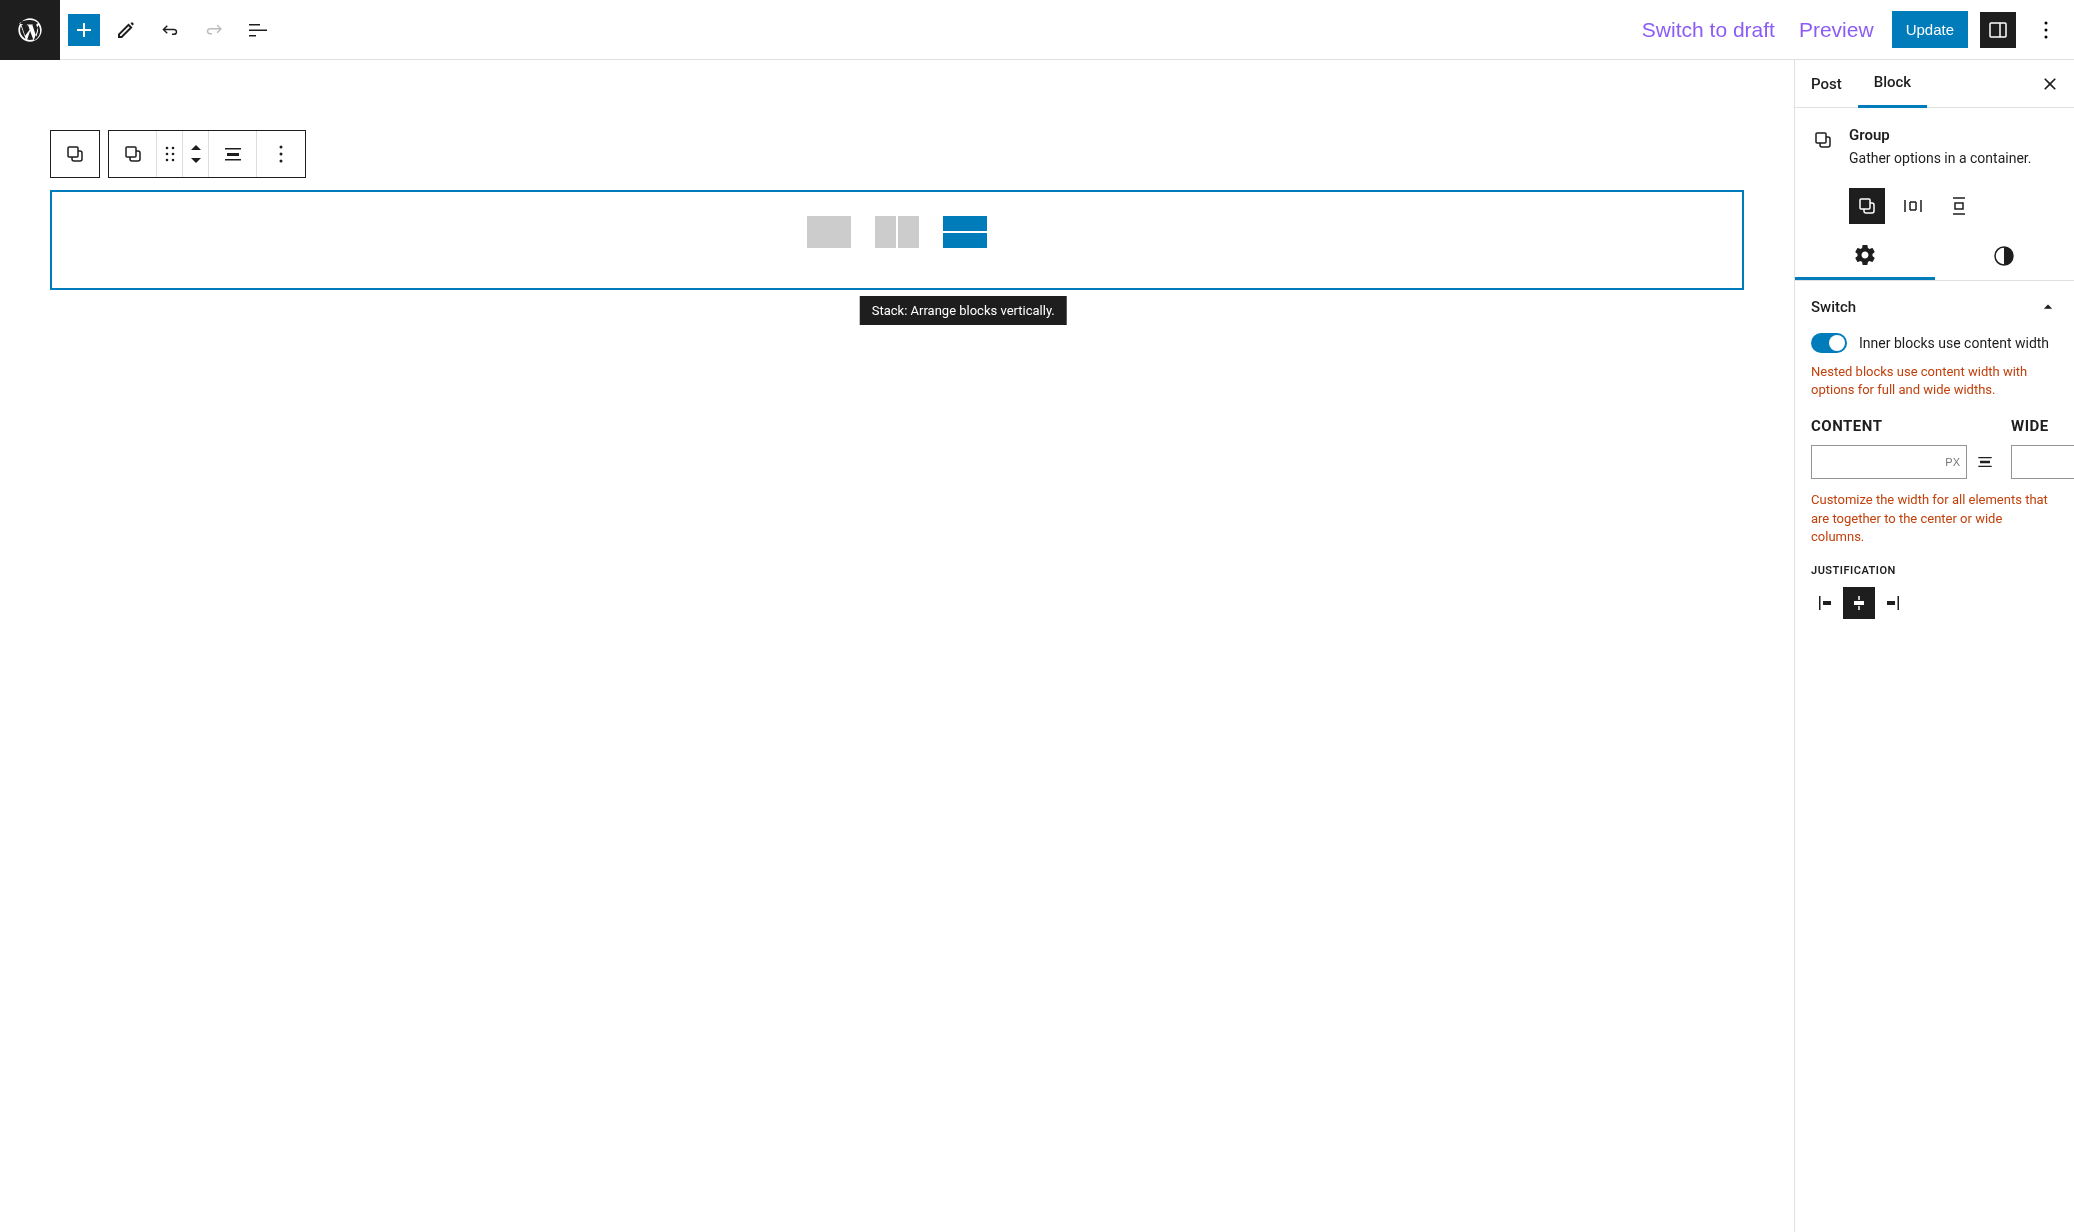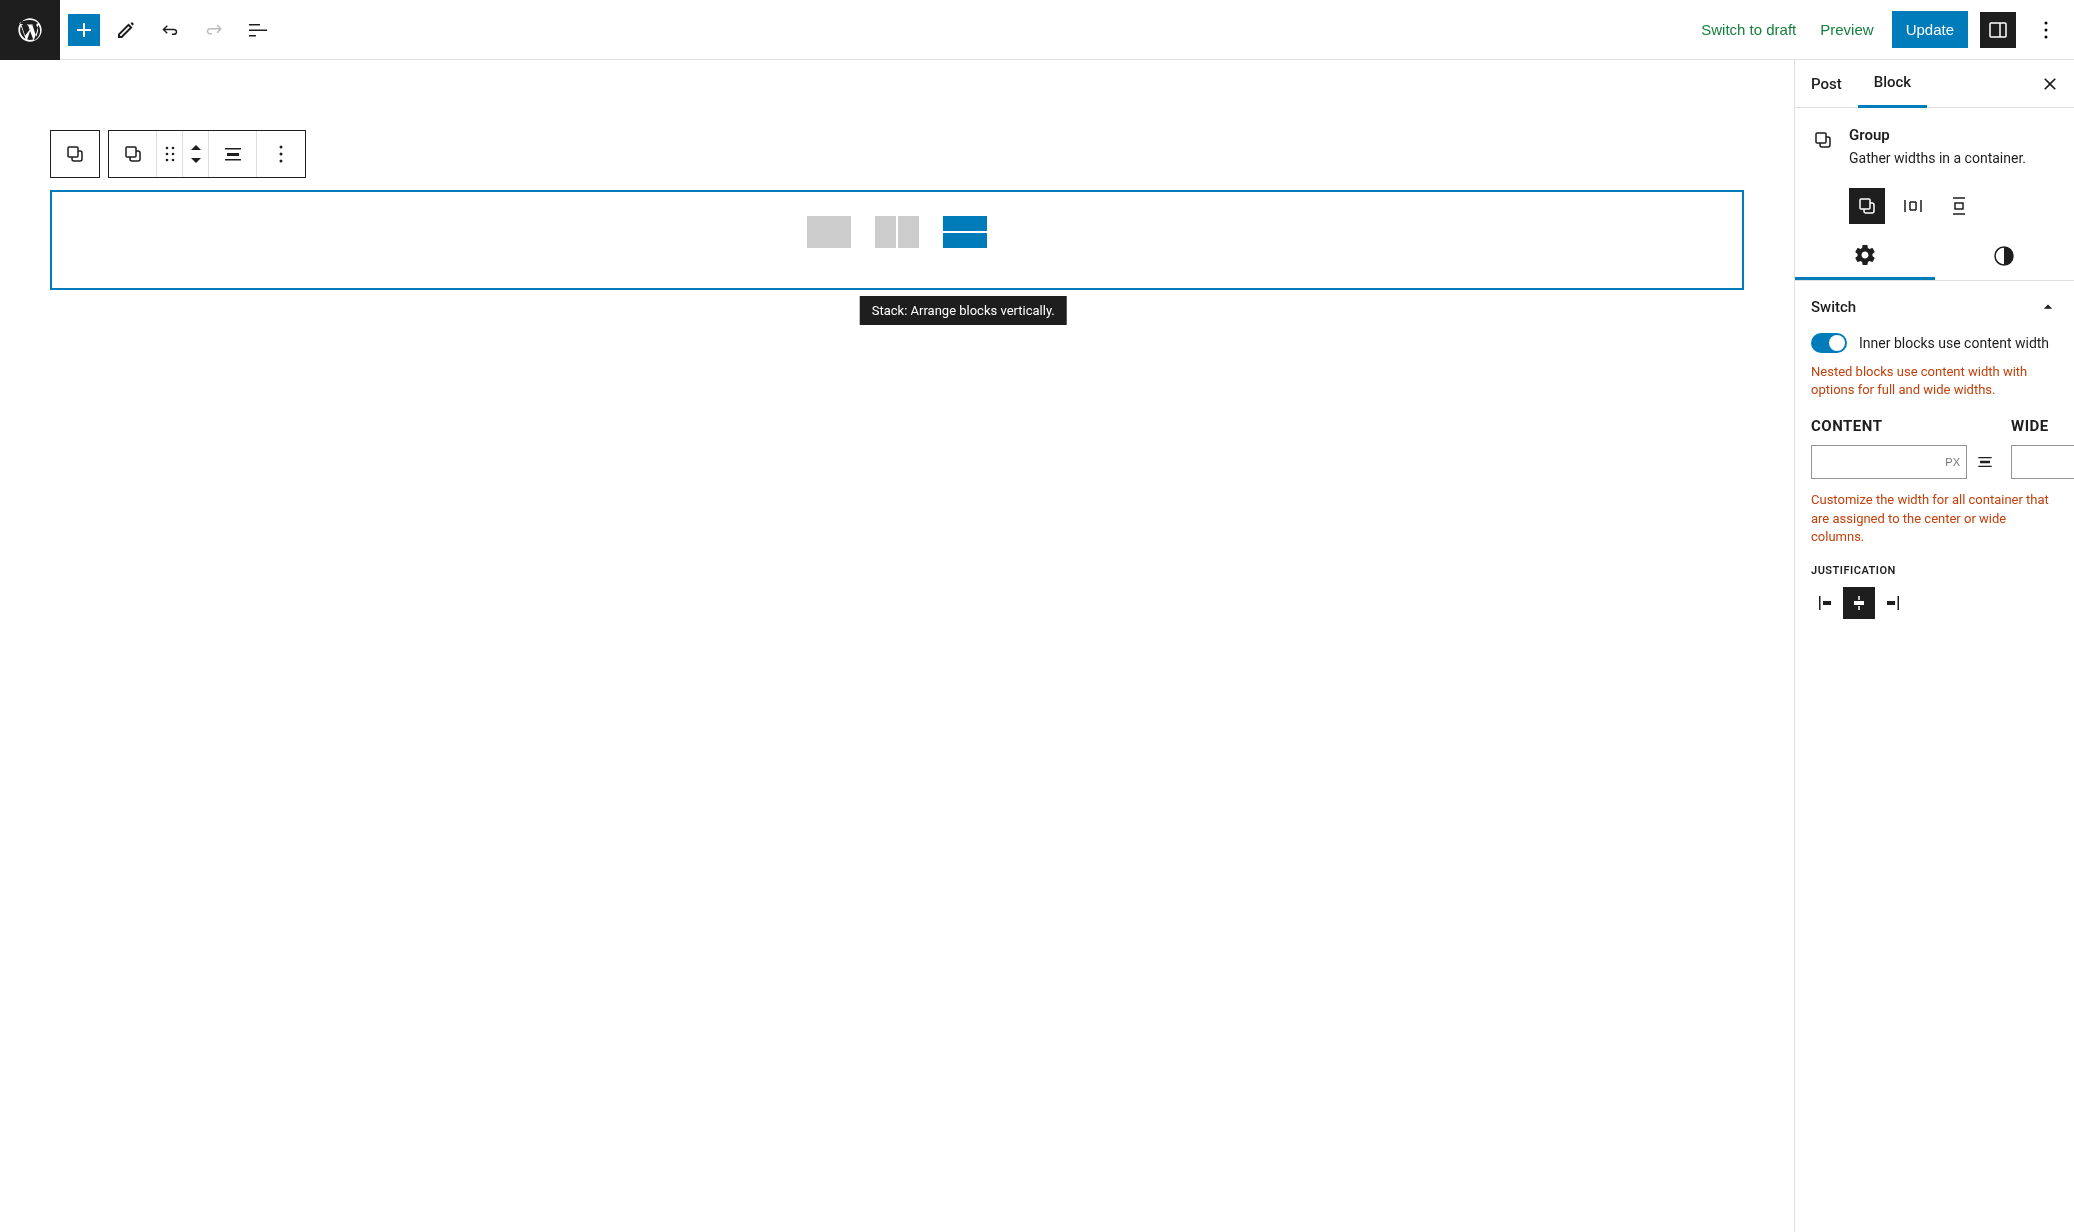--- a/index.html
+++ b/index.html
@@ -6,21 +6,21 @@
   body { font-family: -apple-system, BlinkMacSystemFont, "Segoe UI", Roboto, sans-serif; font-size: 13px; color: #1e1e1e; background: #fff; }
   
   
   .topbar { display: flex; align-items: center; height: 60px; border-bottom: 1px solid #e0e0e0; }
   .wp-logo { width: 60px; height: 60px; background: #1e1e1e; display:flex; align-items:center; justify-content:center; color:#fff; }
   .tb-left { display:flex; align-items:center; gap: 8px; padding-left: 8px; }
   .tb-btn { width: 36px; height: 36px; display:flex; align-items:center; justify-content:center; border:none; background:none; cursor:pointer; color:#1e1e1e; }
   .tb-btn.disabled { color: #bbb; }
   .tb-add { background:#007cba; color:#fff; width:32px; height:32px; }
   .tb-right { margin-left:auto; display:flex; align-items:center; gap: 12px; padding-right: 10px; }
-  .link-btn { color:#15803d; background:none; border:none; font-size:15px; cursor:pointer; padding: 8px 6px;}
+  .link-btn { color:#8b5cf6; background:none; border:none; font-size:21px; cursor:pointer; padding: 8px 6px;}
   .primary-btn { background:#007cba; color:#fff; border:none; font-size:15px; padding: 10px 14px; cursor:pointer; }
   .icon-btn-dark { background:#1e1e1e; color:#fff; width:36px; height:36px; display:flex; align-items:center; justify-content:center; border:none; cursor:pointer;}
   .icon-btn-plain { width:36px; height:36px; display:flex; align-items:center; justify-content:center; border:none; background:none; cursor:pointer; }
   
   
   .main { display:flex; height: calc(100vh - 60px); }
   .canvas { flex:1; padding: 70px 50px; position:relative; }
   .sidebar { width: 280px; border-left:1px solid #e0e0e0; overflow-y:auto; }
   
   
@@ -225,21 +225,21 @@
 
     <div class="block-header">
       <div class="block-header-icon">
         <svg width="24" height="24" viewBox="0 0 24 24" fill="none" stroke="currentColor" stroke-width="1.5">
             <rect x="5" y="5" width="10" height="10" rx="1"></rect>
             <path d="M9 15v2a2 2 0 002 2h6a2 2 0 002-2v-6a2 2 0 00-2-2h-2"></path>
           </svg>
       </div>
       <div>
         <div class="block-title">Group</div>
-        <div class="block-desc">Gather widths in a container.</div>
+        <div class="block-desc">Gather options in a container.</div>
       </div>
     </div>
 
     <div class="variation-row">
       <div class="var-btn active">
         <svg width="24" height="24" viewBox="0 0 24 24" fill="none" stroke="currentColor" stroke-width="1.5">
             <rect x="5" y="5" width="10" height="10" rx="1"></rect>
             <path d="M9 15v2a2 2 0 002 2h6a2 2 0 002-2v-6a2 2 0 00-2-2h-2"></path>
           </svg>
       </div>
@@ -296,21 +296,21 @@
           </div>
         </div>
         <div class="wc-col">
           <span class="wc-label">WIDE</span>
           <div class="wc-row">
             <input class="wc-input" placeholder="PX" style="">
 
           </div>
         </div>
       </div>
-      <div class="help-text">Customize the width for all container that are assigned to the center or wide columns.</div>
+      <div class="help-text">Customize the width for all elements that are together to the center or wide columns.</div>
 
       <span class="just-label">JUSTIFICATION</span>
       <div class="just-row">
         <div class="just-btn">
           <svg width="24" height="24" viewBox="0 0 24 24" fill="currentColor">
               <rect x="4" y="5" width="1.5" height="14"></rect>
               <rect x="8" y="10" width="8" height="4"></rect>
             </svg>
         </div>
         <div class="just-btn active">

